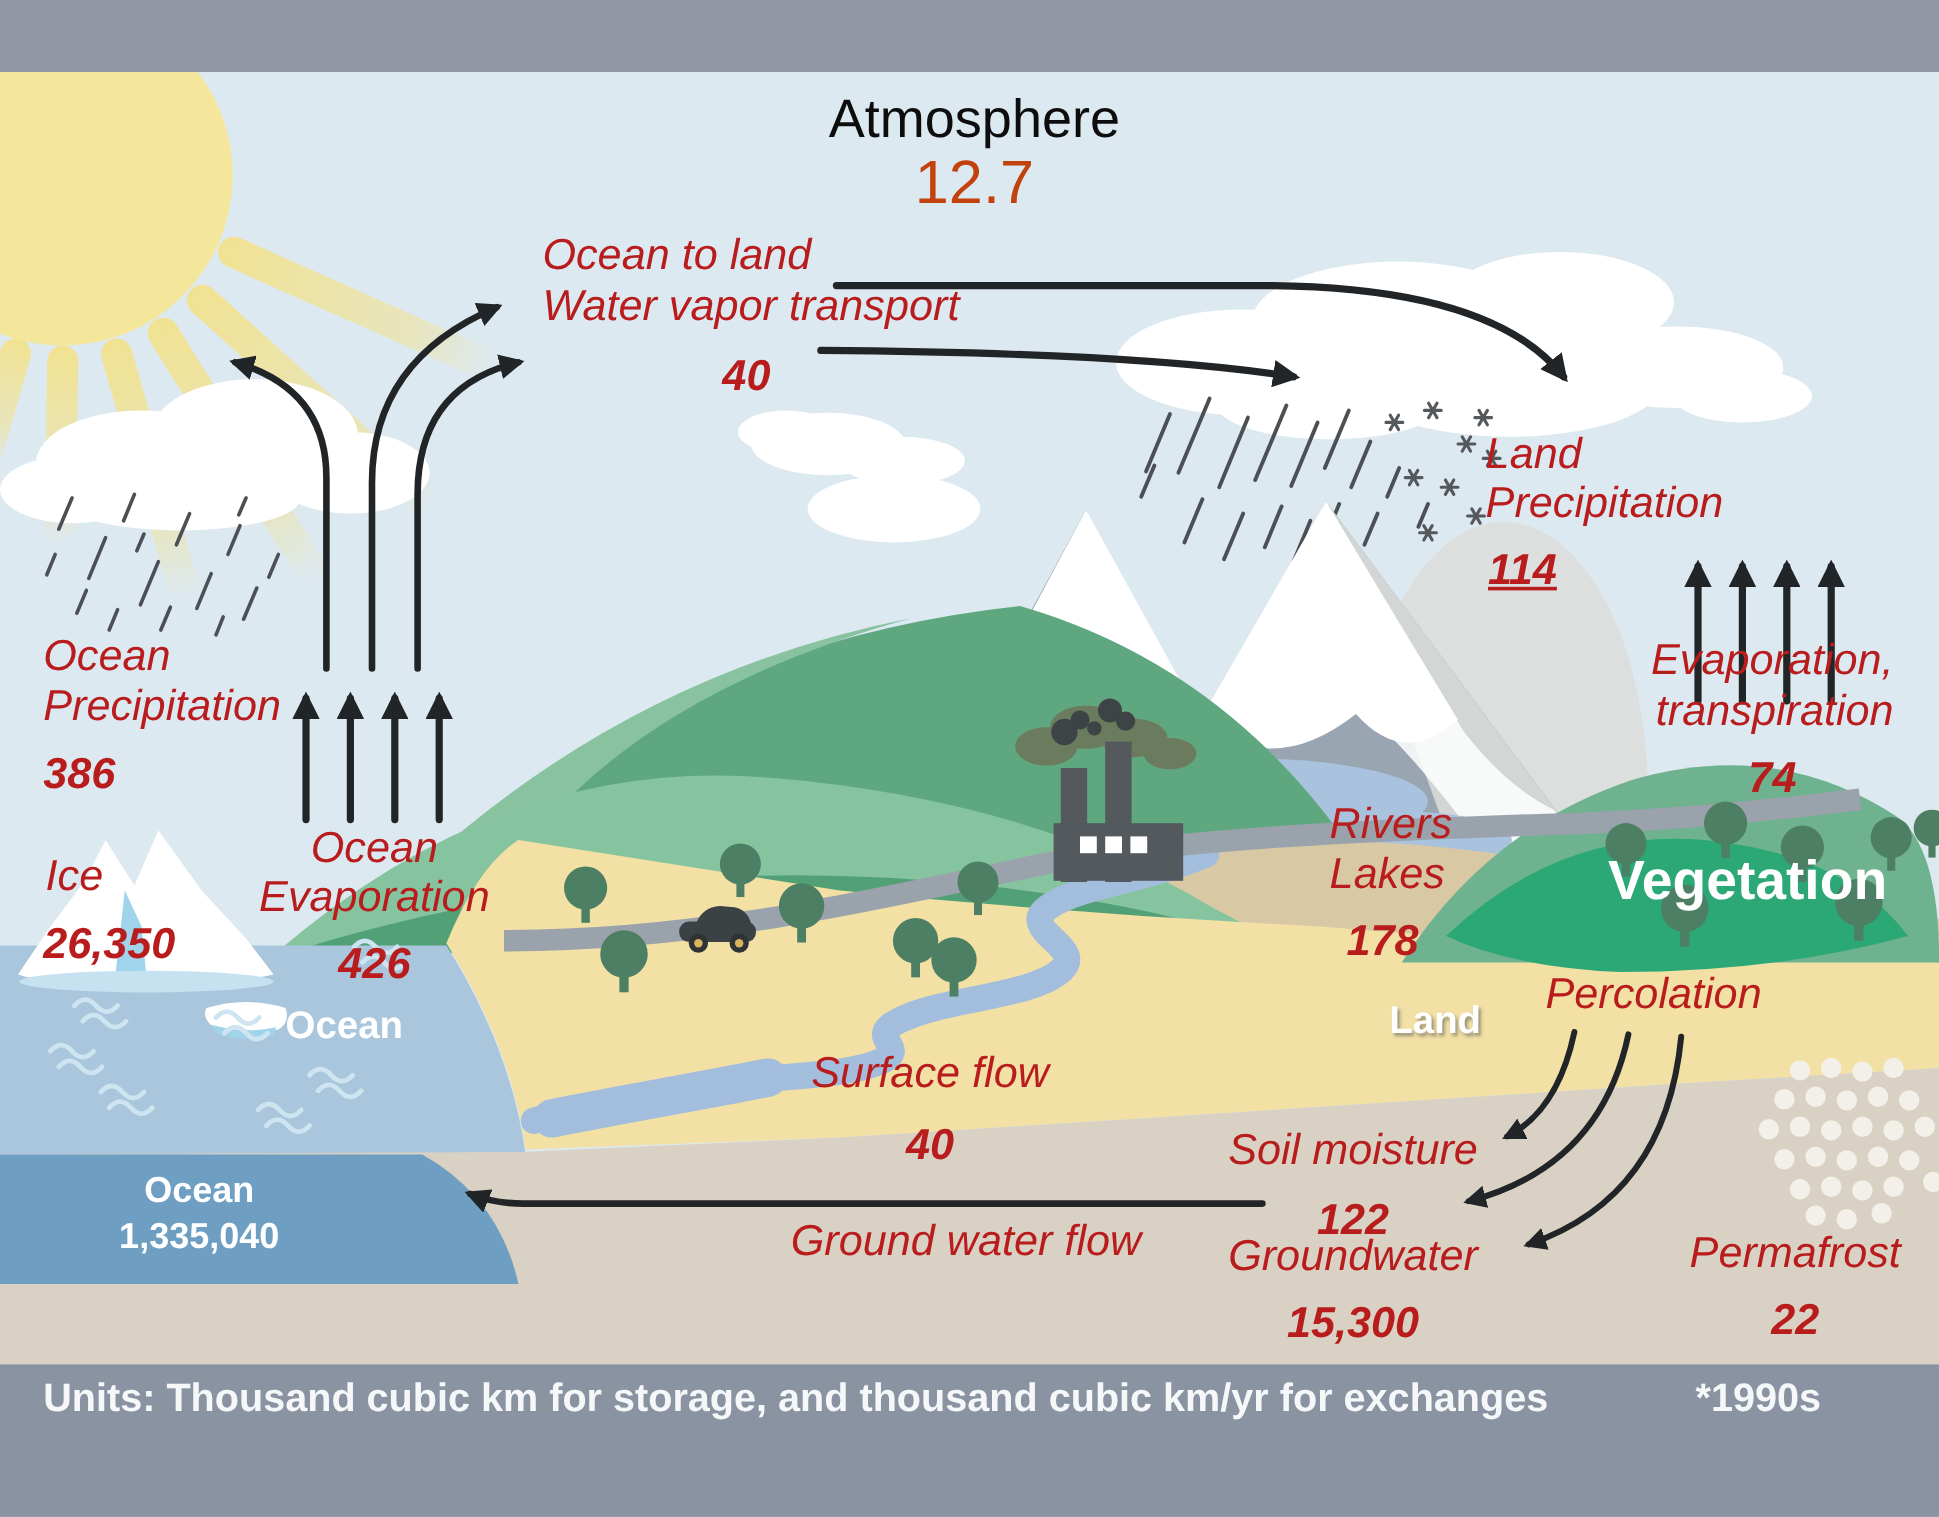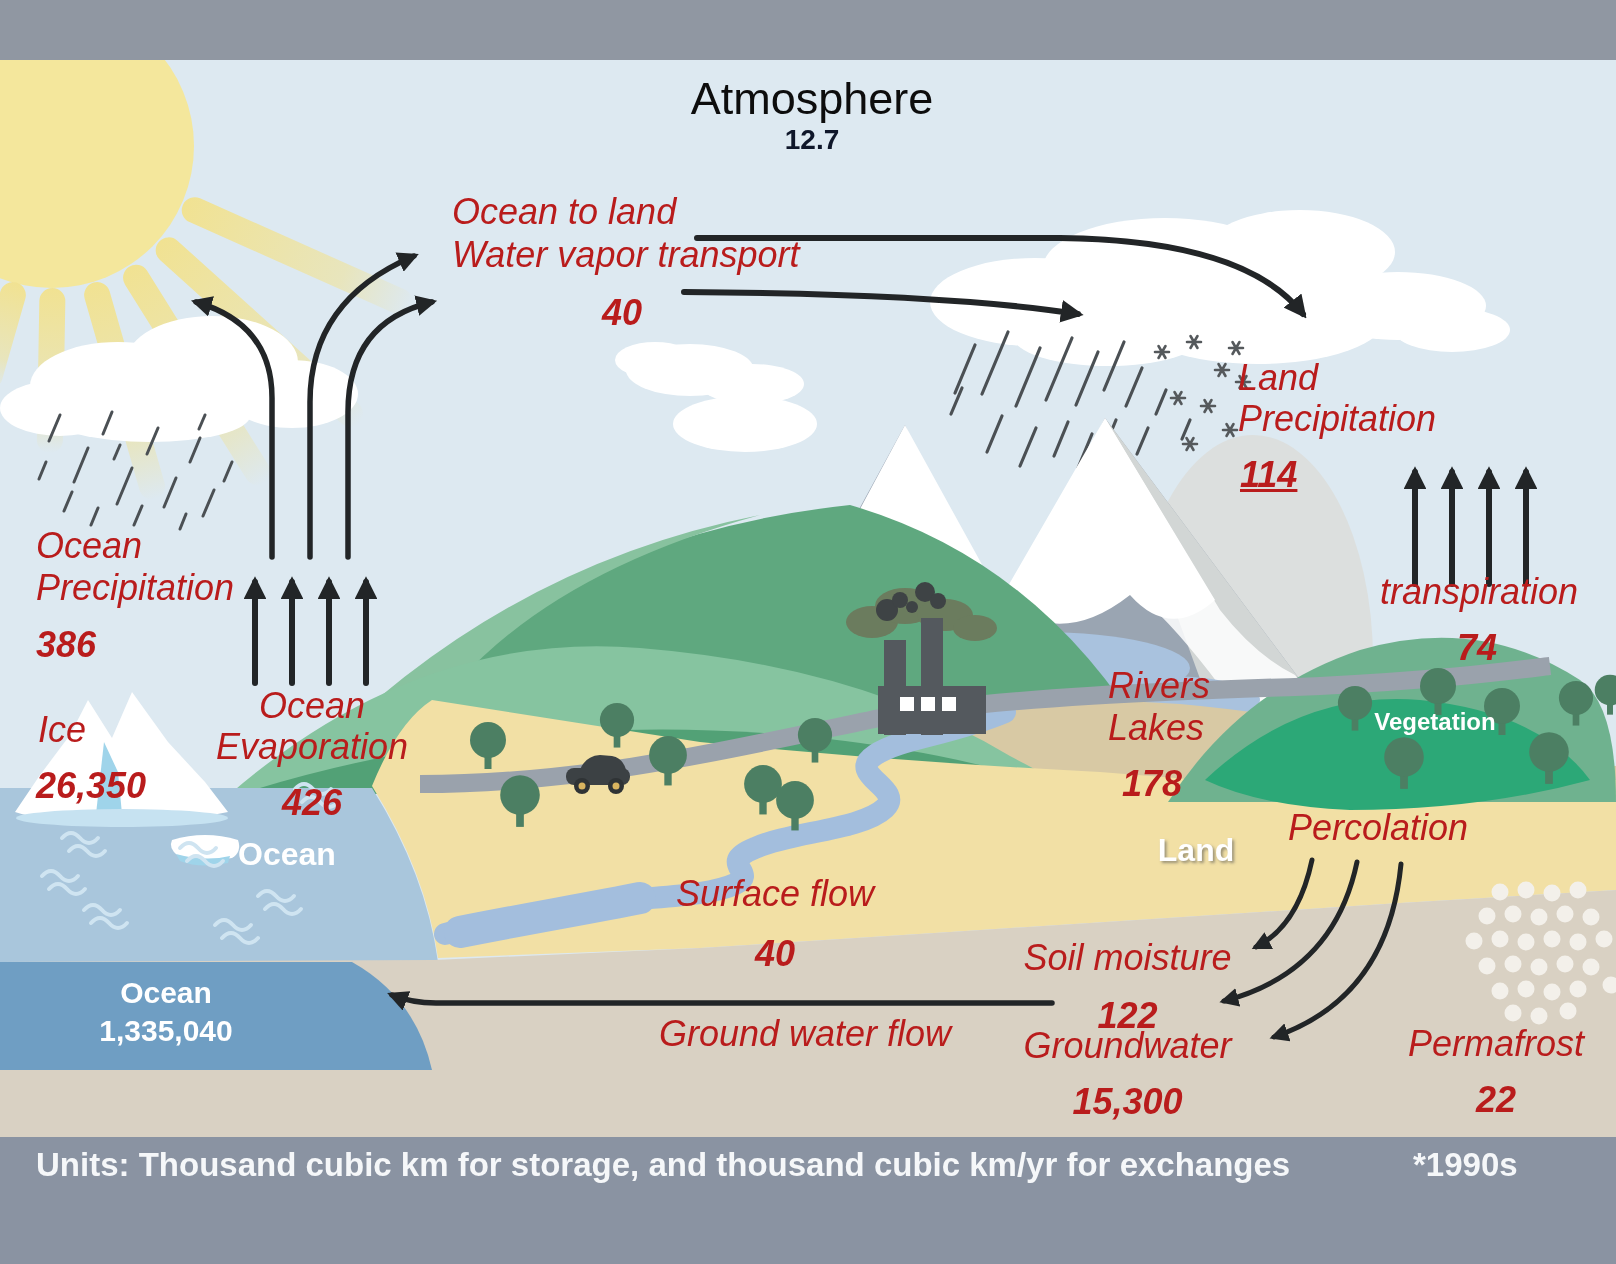--- a/index.html
+++ b/index.html
@@ -11,24 +11,24 @@
   #topbar{top:0;height:60px;}
   #footbar{top:1137px;height:127px;background:#8a93a2;}
   #art{position:absolute;left:0;top:0;width:1616px;height:1264px;}
   .lbl{position:absolute;color:#b91c1c;line-height:1.0;white-space:nowrap;}
   .it{font-style:italic;}
   .num{font-style:italic;font-weight:bold;margin-top:14px;}
   .ctr{text-align:center;}
   .rt{text-align:right;}
   .wh{color:#ffffff;font-weight:bold;}
   .sh{text-shadow:2px 2px 3px rgba(80,80,80,0.55);}
-  .f36{font-size:36px;} .f34{font-size:24px;} .f33{font-size:33px;}
+  .f36{font-size:36px;} .f34{font-size:46px;} .f33{font-size:33px;}
   .f32{font-size:32px;} .f30{font-size:30px;}
   .title{font-size:45px;color:#0d0d0d;}
-  .titleval{font-size:28px;font-weight:bold;color:#0f172a;}
+  .titleval{font-size:51px;font-weight:normal;color:#c2410c;}
 </style>
 </head>
 <body>
 
 <div id="stage">
 
   <svg id="art" viewBox="0 0 1616 1264">
     <defs>
       <marker id="ah" viewBox="0 0 10 10" refX="7.5" refY="5" markerWidth="3.8" markerHeight="3.8" orient="auto-start-reverse">
         <path d="M0 0 L10 5 L0 10 z" fill="#222527"></path>
@@ -345,20 +345,21 @@
 
   <div class="lbl wh f32" style="left:238px;top:838px;">Ocean</div>
 
   <div class="lbl wh f30 ctr" style="left:60px;top:978px;width:212px;">Ocean</div>
   <div class="lbl wh f30 ctr" style="left:60px;top:1016px;width:212px;">1,335,040</div>
 
   <div class="lbl it f36" style="left:1238px;top:360px;">Land</div>
   <div class="lbl it f36" style="left:1238px;top:401px;">Precipitation</div>
   <div class="lbl num f36" style="left:1240px;top:443px;text-decoration:underline;">114</div>
 
+  <div class="lbl it f36 rt" style="left:1330px;top:532px;width:248px;">Evaporation,</div>
   <div class="lbl it f36 rt" style="left:1330px;top:574px;width:248px;">transpiration</div>
   <div class="lbl num f36 ctr" style="left:1440px;top:616px;width:74px;">74</div>
 
   <div class="lbl it f36" style="left:1108px;top:668px;">Rivers</div>
   <div class="lbl it f36" style="left:1108px;top:710px;">Lakes</div>
   <div class="lbl num f36" style="left:1122px;top:752px;">178</div>
 
   <div class="lbl wh f34 ctr" style="left:1340px;top:710px;width:190px;">Vegetation</div>
 
   <div class="lbl wh f32 ctr sh" style="left:1146px;top:834px;width:100px;">Land</div>

